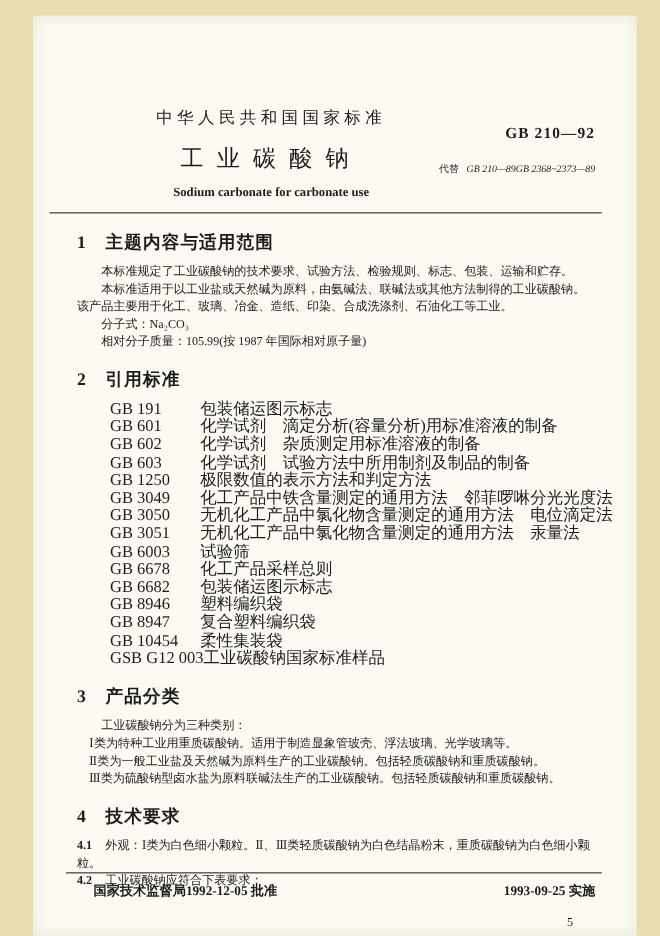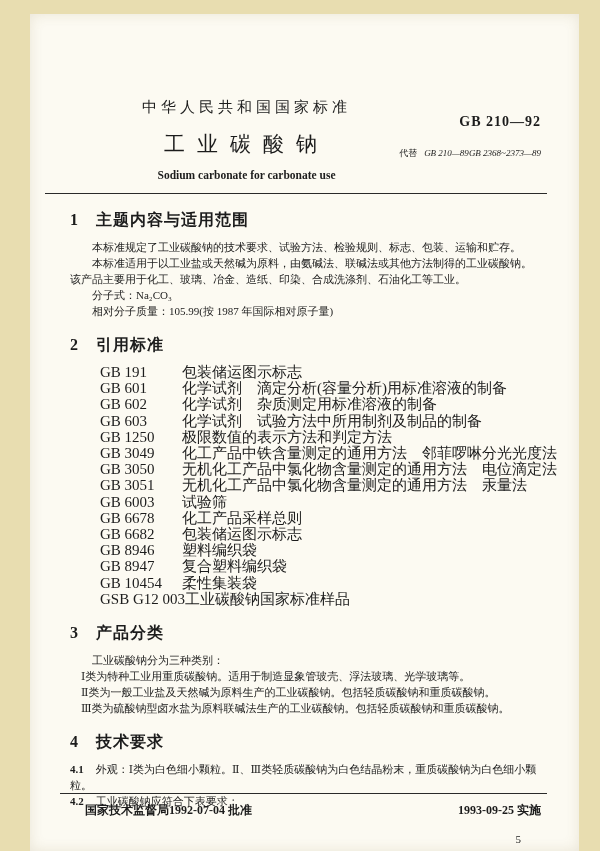--- a/index.html
+++ b/index.html
@@ -102,20 +102,20 @@
 
   <div class="section">
     <h2 class="sec-heading">4　技术要求</h2>
     <p class="para numline"><span class="num">4.1</span><span>外观：Ⅰ类为白色细小颗粒。Ⅱ、Ⅲ类轻质碳酸钠为白色结晶粉末，重质碳酸钠为白色细小颗粒。</span></p>
     <p class="para numline"><span class="num">4.2</span><span>工业碳酸钠应符合下表要求：</span></p>
   </div>
 
   <div class="footer">
     <div class="footer-rule"></div>
     <div class="footer-row">
-      <span>国家技术监督局1992-07-04 批准</span>
+      <span>国家技术监督局1992-12-05 批准</span>
       <span>1993-09-25 实施</span>
     </div>
   </div>
 
   <div class="page-number">5</div>
 
 </div>
 
 </body></html>

